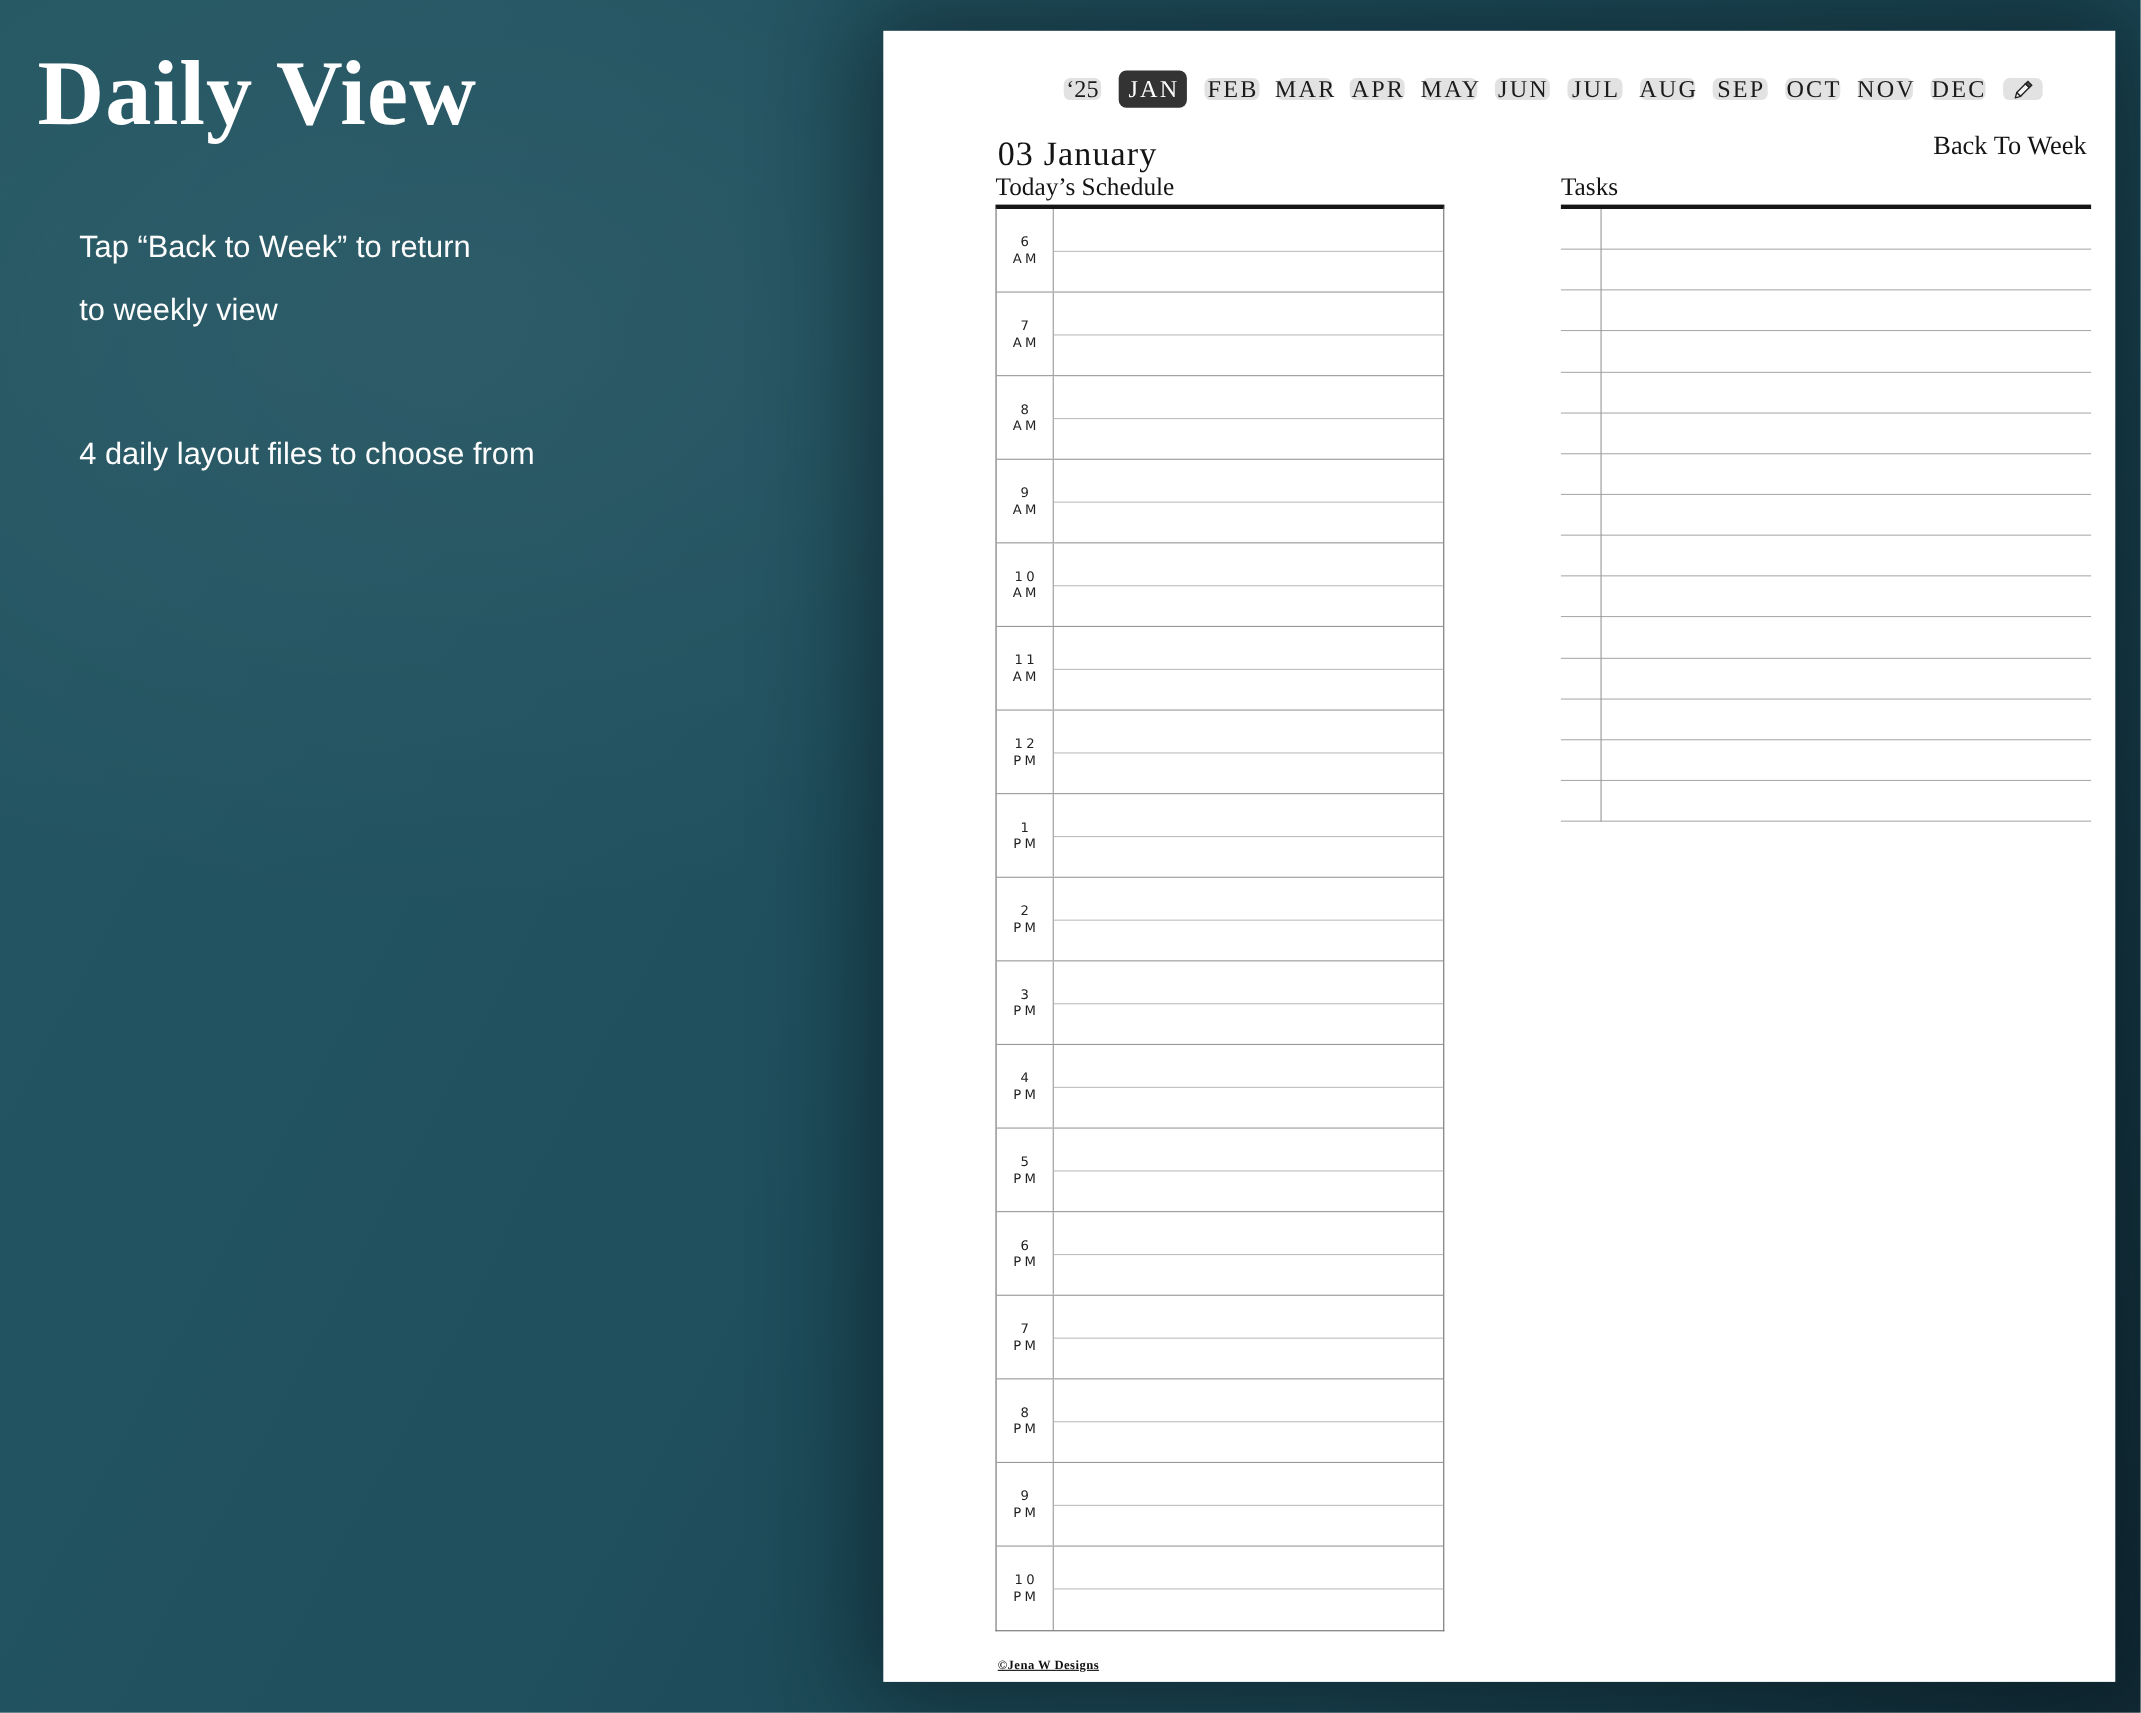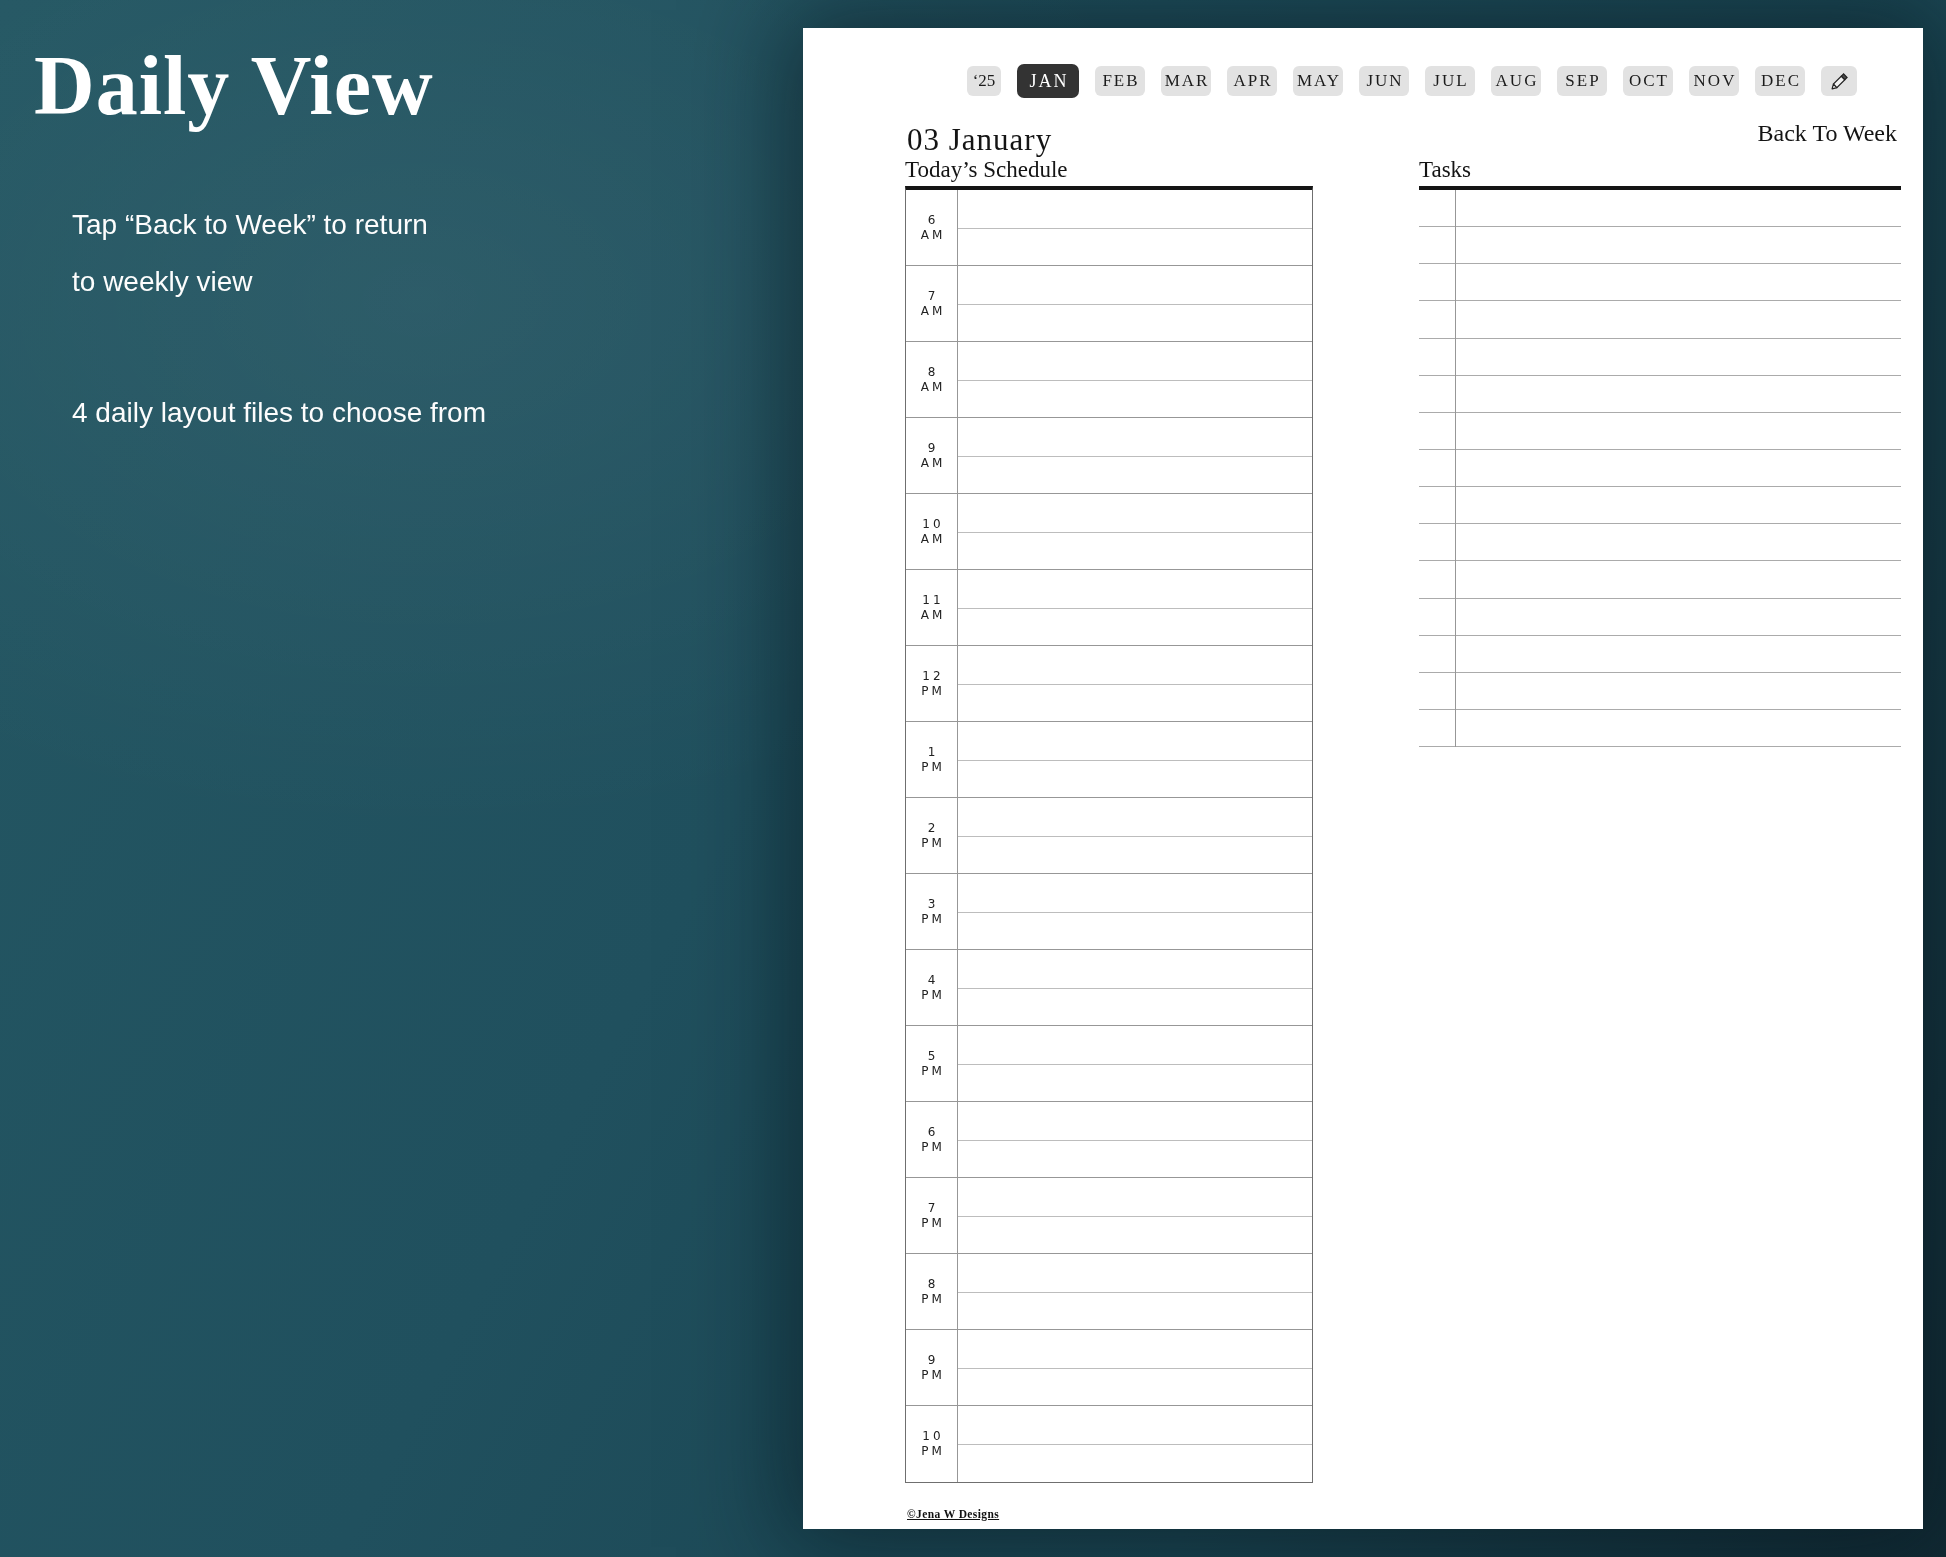--- a/index.html
+++ b/index.html
@@ -35,29 +35,29 @@
   
   .page{
     position:absolute; left:803px; top:28px; width:1120px; height:1501px;
     background:var(--page-white);
     box-shadow:0 0 90px 18px rgba(4,18,26,0.55);
   }
 
   
   .tabbar{position:absolute; left:164px; top:35px; height:36px; display:flex; align-items:center; gap:16px;}
   .tab{
-    height:30px; border:none; border-radius:6px; background:var(--tab-bg); color:var(--tab-text);
-    font-family:"Liberation Serif", serif; font-size:17px; letter-spacing:2px; text-indent:2px;
+    height:20px; border:none; border-radius:6px; background:var(--tab-bg); color:var(--tab-text);
+    font-family:"Liberation Serif", serif; font-size:22px; letter-spacing:2px; text-indent:2px;
     display:flex; align-items:center; justify-content:center; cursor:pointer;
   }
   .tab.year{width:34px; letter-spacing:0; text-indent:0;}
   .tab.month{width:50px;}
   .tab.month.selected{
     width:62px; height:34px; border-radius:7px;
-    background:var(--tab-selected-bg); color:#fff; font-size:18px;
+    background:var(--tab-selected-bg); color:#fff; font-size:22px;
   }
   .tab.pencil{width:36px;}
   .tab.pencil svg{display:block;}
 
   .back-link{
     position:absolute; top:92px; right:26px; color:var(--ink);
     font-size:24px; text-decoration:none; cursor:pointer;margin-left:36px;
   }
   .date-heading{
     position:absolute; left:104px; top:94px; color:var(--ink);

